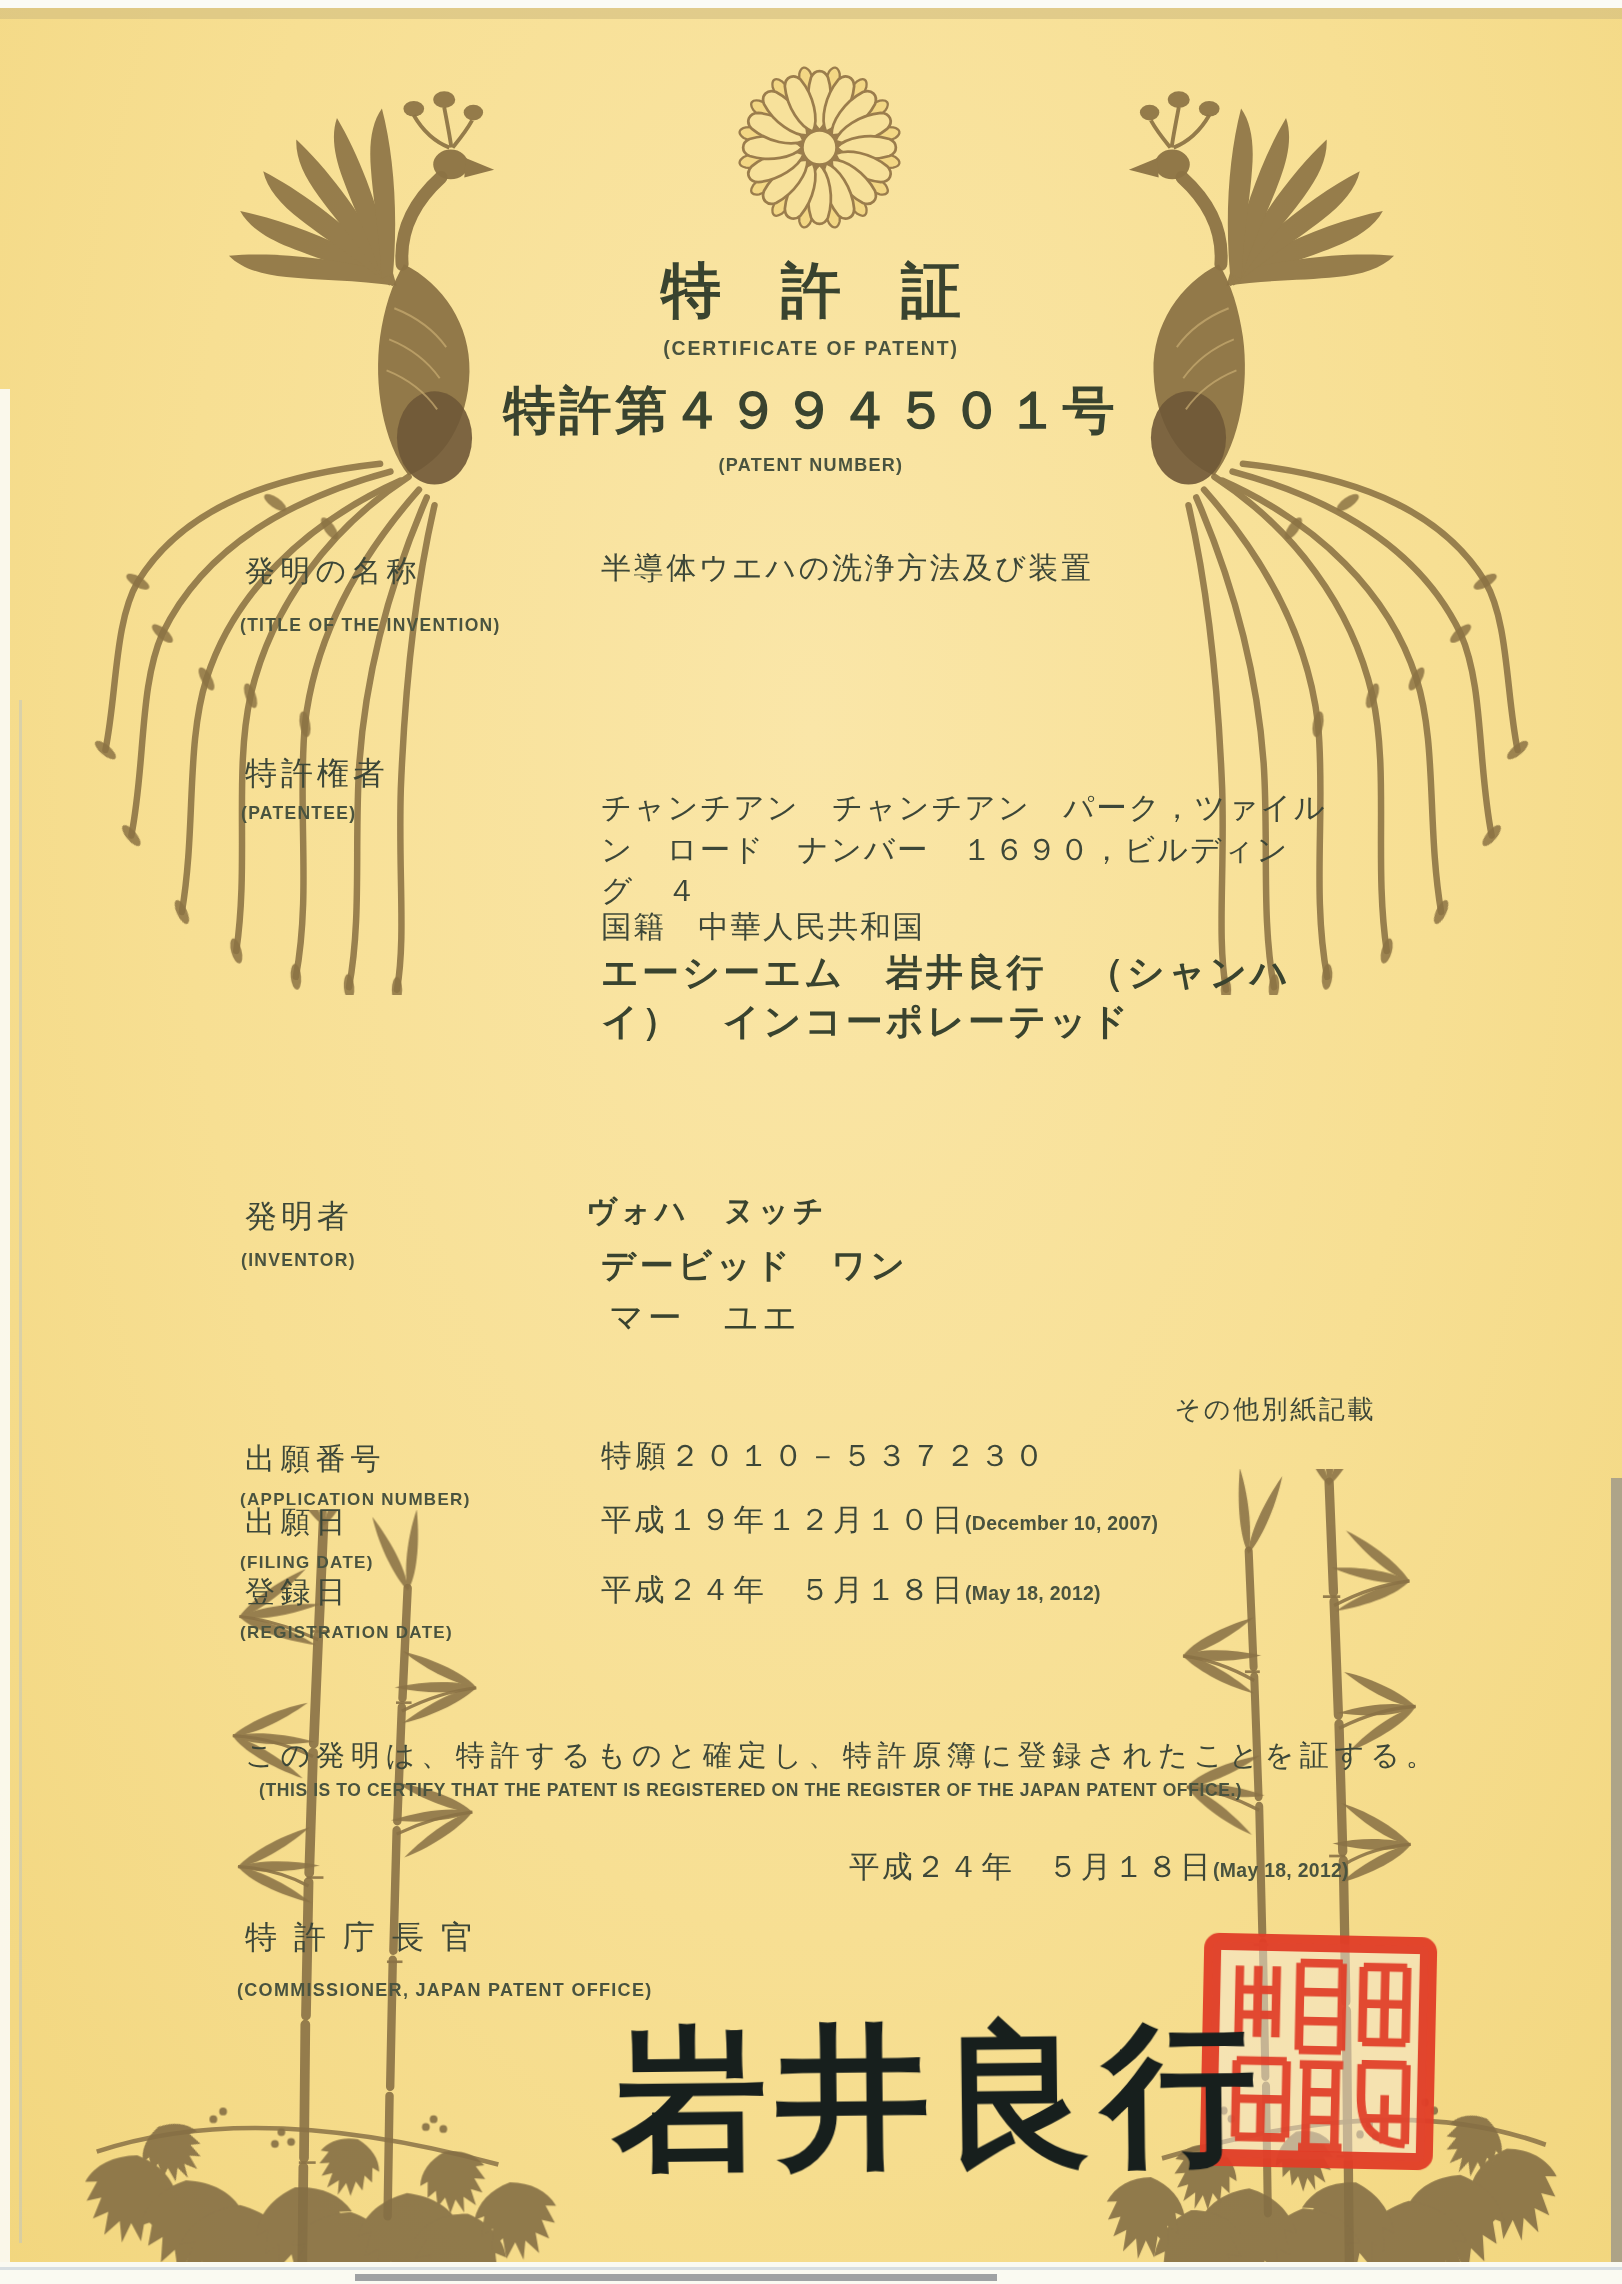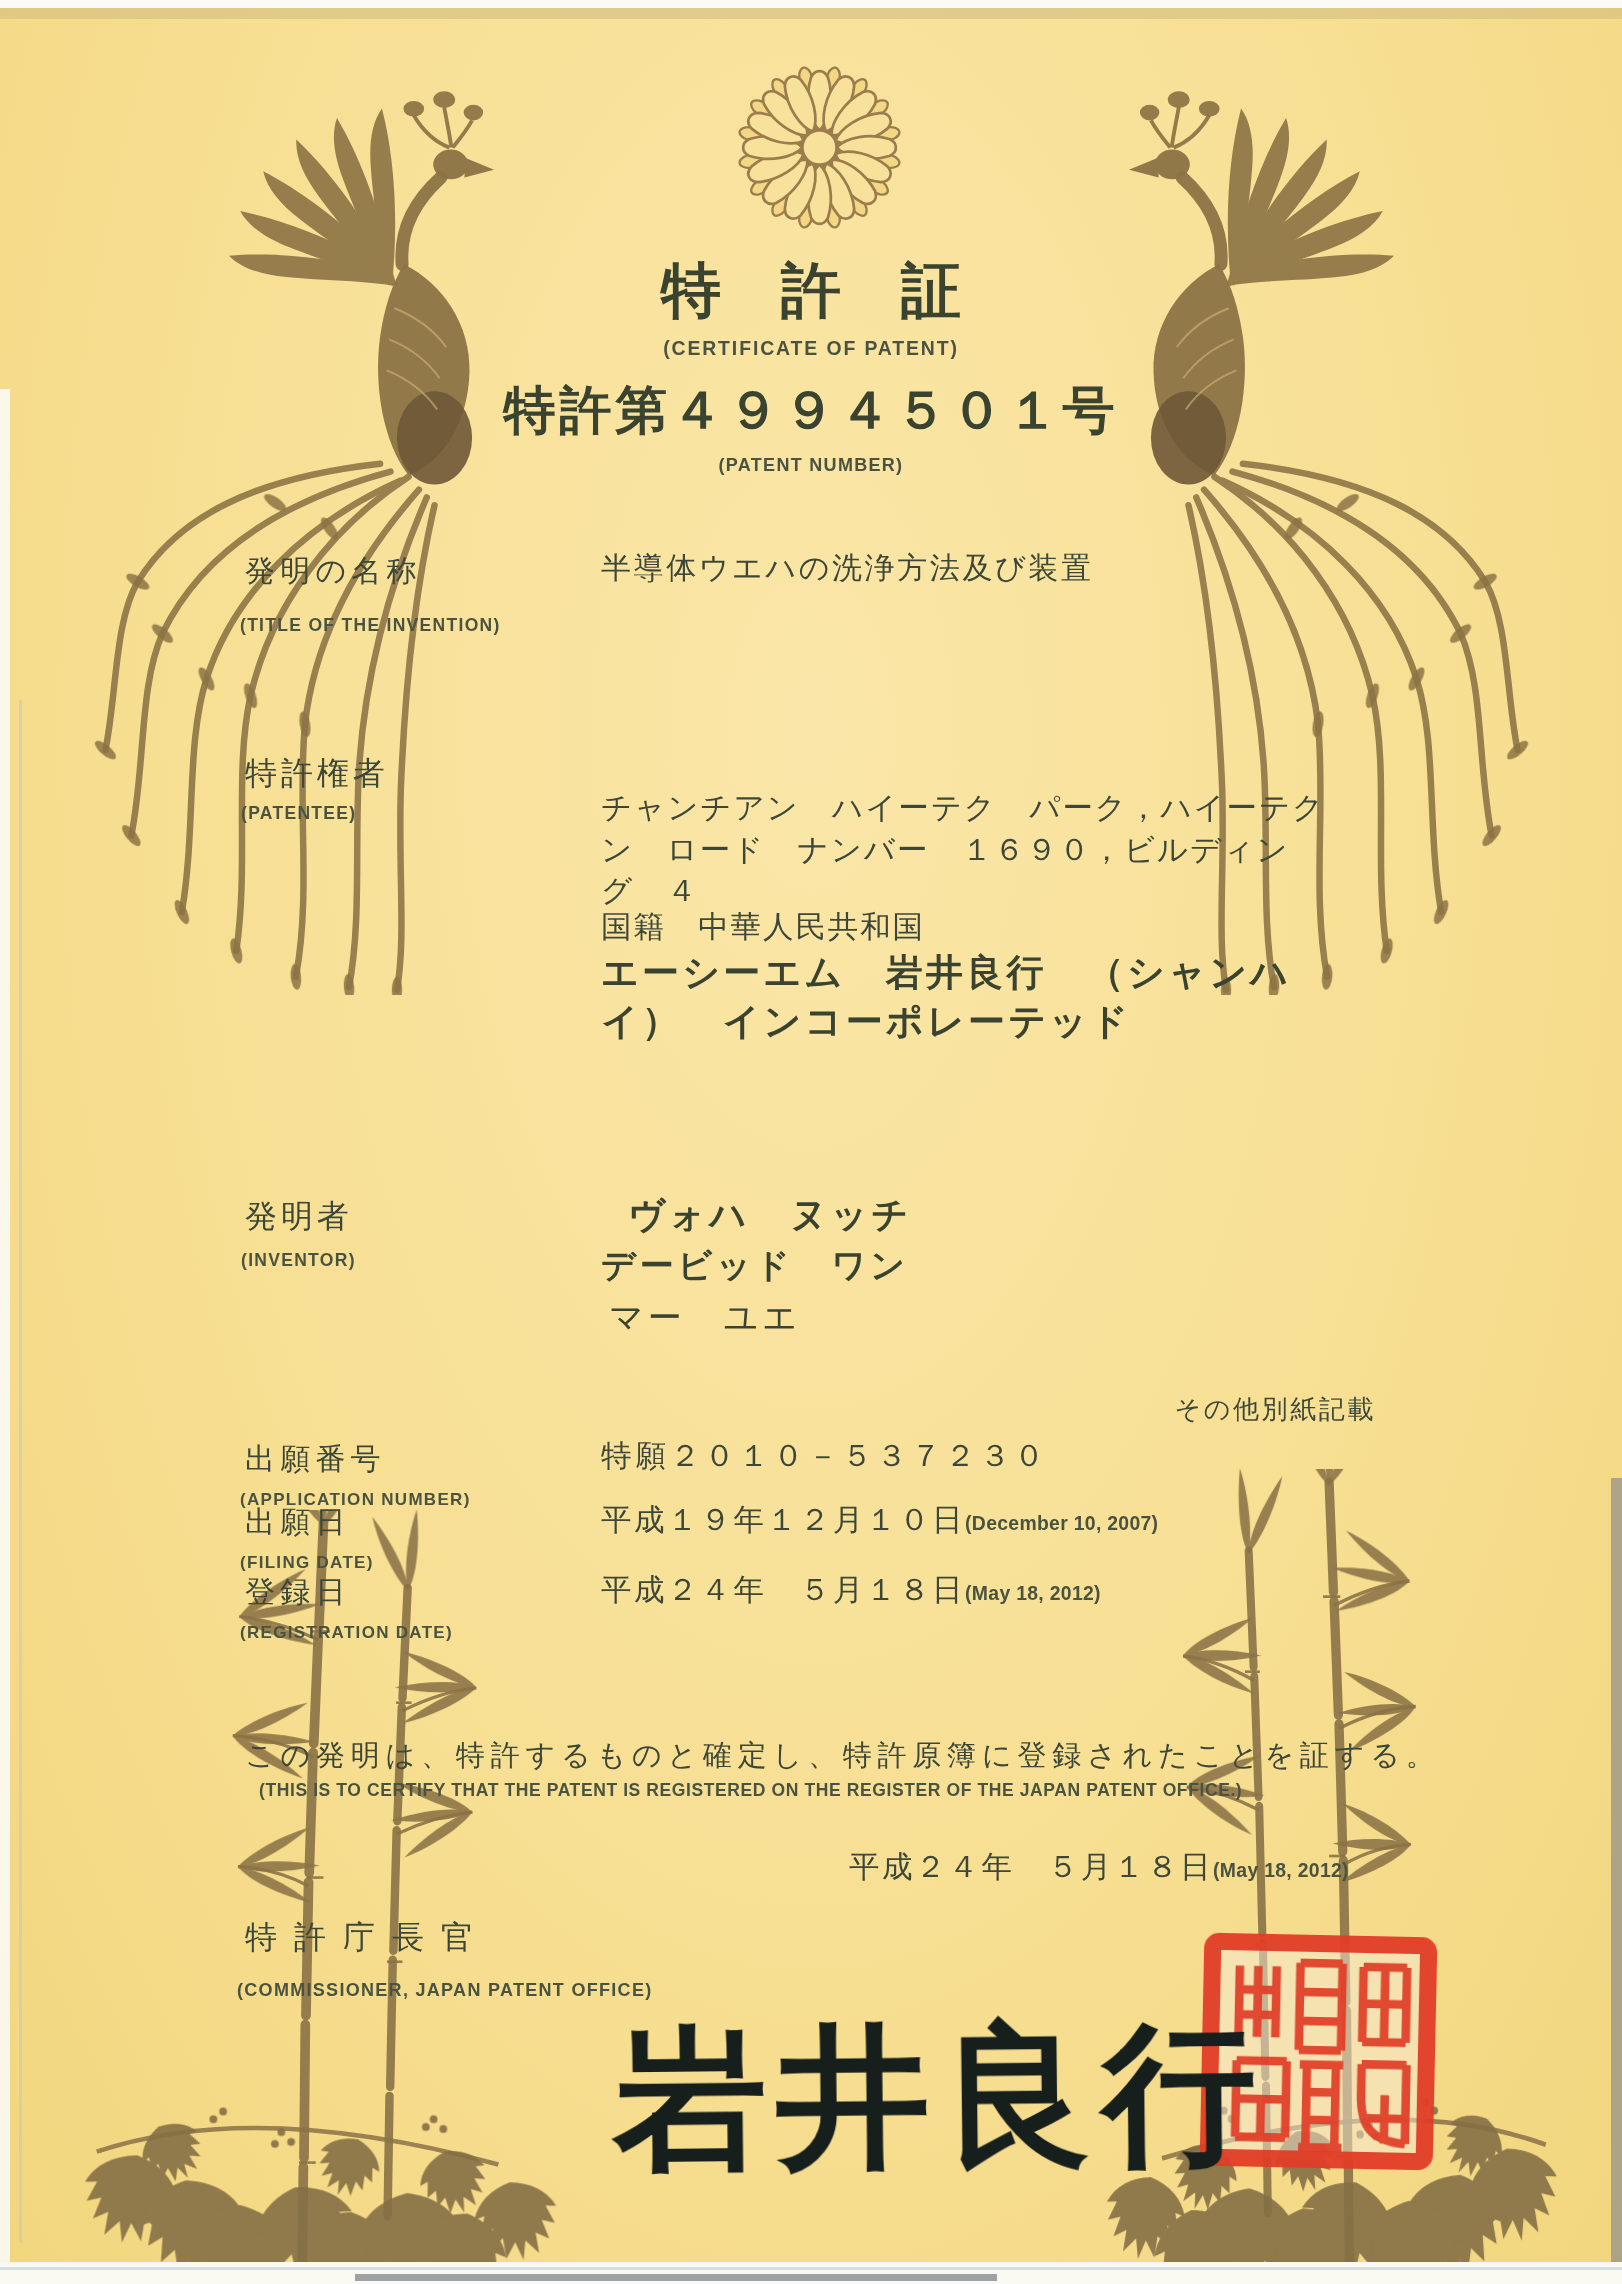--- a/index.html
+++ b/index.html
@@ -226,30 +226,30 @@
 
   <div class="abs jp" style="left:0; top:376px; width:1622px; text-align:center; font-size:52px; font-weight:bold; letter-spacing:3.9px; color:#39432f;">特許第４９９４５０１号</div>
   <div class="abs en" style="left:0; top:443px; width:1622px; text-align:center; font-size:18px;">(PATENT NUMBER)</div>
 
   <div class="abs jp label-jp" style="left:245px; top:551px; font-size:30px;">発明の名称</div>
   <div class="abs en" style="left:240px; top:603px; font-size:17.5px;">(TITLE OF THE INVENTION)</div>
   <div class="abs jp value-jp" style="left:601px; top:548px; font-size:30px;">半導体ウエハの洗浄方法及び装置</div>
 
   <div class="abs jp" style="left:245px; top:752px; font-size:32px; letter-spacing:3.9px;">特許権者</div>
   <div class="abs en" style="left:241px; top:791px; font-size:17.5px;">(PATENTEE)</div>
-  <div class="abs jp" style="left:601px; top:788px; font-size:30.5px; letter-spacing:1.9px;">チャンチアン　ハイーテク　パーク，ハイーテク</div>
+  <div class="abs jp" style="left:601px; top:788px; font-size:30.5px; letter-spacing:1.9px;">チャンチアン　チャンチアン　パーク，ツァイル</div>
   <div class="abs jp" style="left:601px; top:830px; font-size:30.5px; letter-spacing:1.9px;">ン　ロード　ナンバー　１６９０，ビルディン</div>
   <div class="abs jp" style="left:601px; top:871px; font-size:30.5px; letter-spacing:1.9px;">グ　４</div>
   <div class="abs jp" style="left:601px; top:907px; font-size:30.5px; letter-spacing:1.9px;">国籍　中華人民共和国</div>
   <div class="abs jp" style="left:601px; top:948px; font-size:37px; letter-spacing:3.2px; font-weight:bold; color:#39432f;">エーシーエム　岩井良行　（シャンハ</div>
   <div class="abs jp" style="left:601px; top:997px; font-size:37px; letter-spacing:3.2px; font-weight:bold; color:#39432f;">イ）　インコーポレーテッド</div>
 
   <div class="abs jp" style="left:245px; top:1195px; font-size:32px; letter-spacing:3.9px;">発明者</div>
   <div class="abs en" style="left:241px; top:1238px; font-size:17.5px;">(INVENTOR)</div>
-  <div class="abs jp" style="left:628px; top:1191px; font-size:36px; letter-spacing:3.9px; font-weight:bold; color:#39432f;">ヴォハ　ヌッチ</div>
+  <div class="abs jp" style="left:586px; top:1191px; font-size:30px; letter-spacing:3.9px; font-weight:bold; color:#39432f;">ヴォハ　ヌッチ</div>
   <div class="abs jp" style="left:601px; top:1243px; font-size:34px; letter-spacing:3.9px; font-weight:bold; color:#39432f;">デービッド　ワン</div>
   <div class="abs jp" style="left:601px; top:1295px; font-size:34px; letter-spacing:3.9px; font-weight:normal; color:#39432f;margin-left:8px;">マー　ユエ</div>
 
   <div class="abs jp" style="right:246px; top:1392px; font-size:26px; letter-spacing:2.6px;">その他別紙記載</div>
 
   <div class="abs jp label-jp" style="left:245px; top:1439px; font-size:30px;">出願番号</div>
   <div class="abs en" style="left:240px; top:1478px; font-size:17px;">(APPLICATION NUMBER)</div>
   <div class="abs jp" style="left:601px; top:1436px; font-size:30.5px; letter-spacing:3.9px;">特願２０１０－５３７２３０</div>
 
   <div class="abs jp label-jp" style="left:245px; top:1502px; font-size:30px;">出願日</div>

